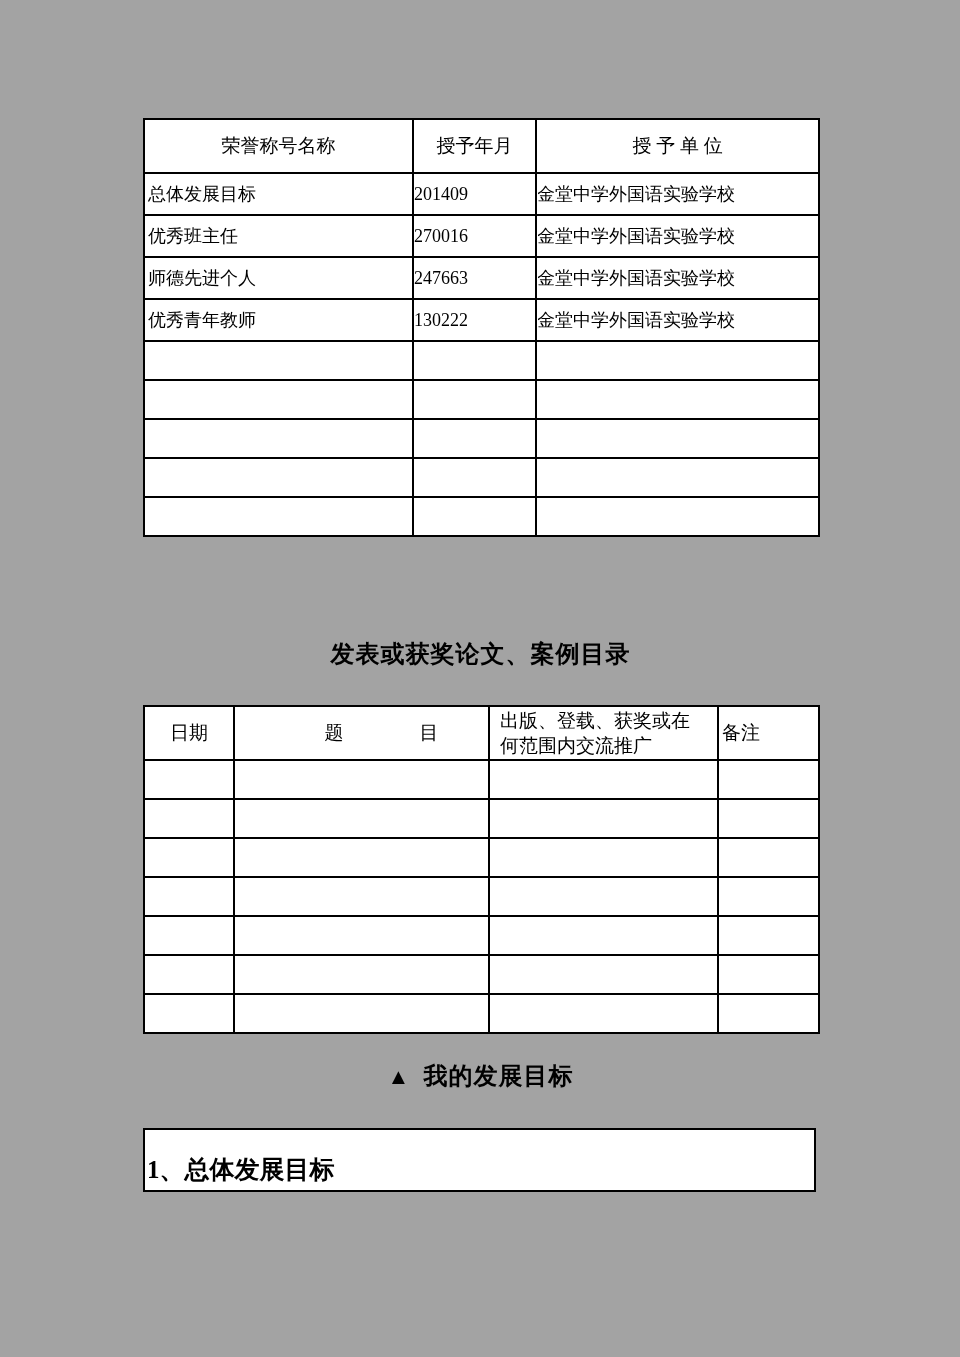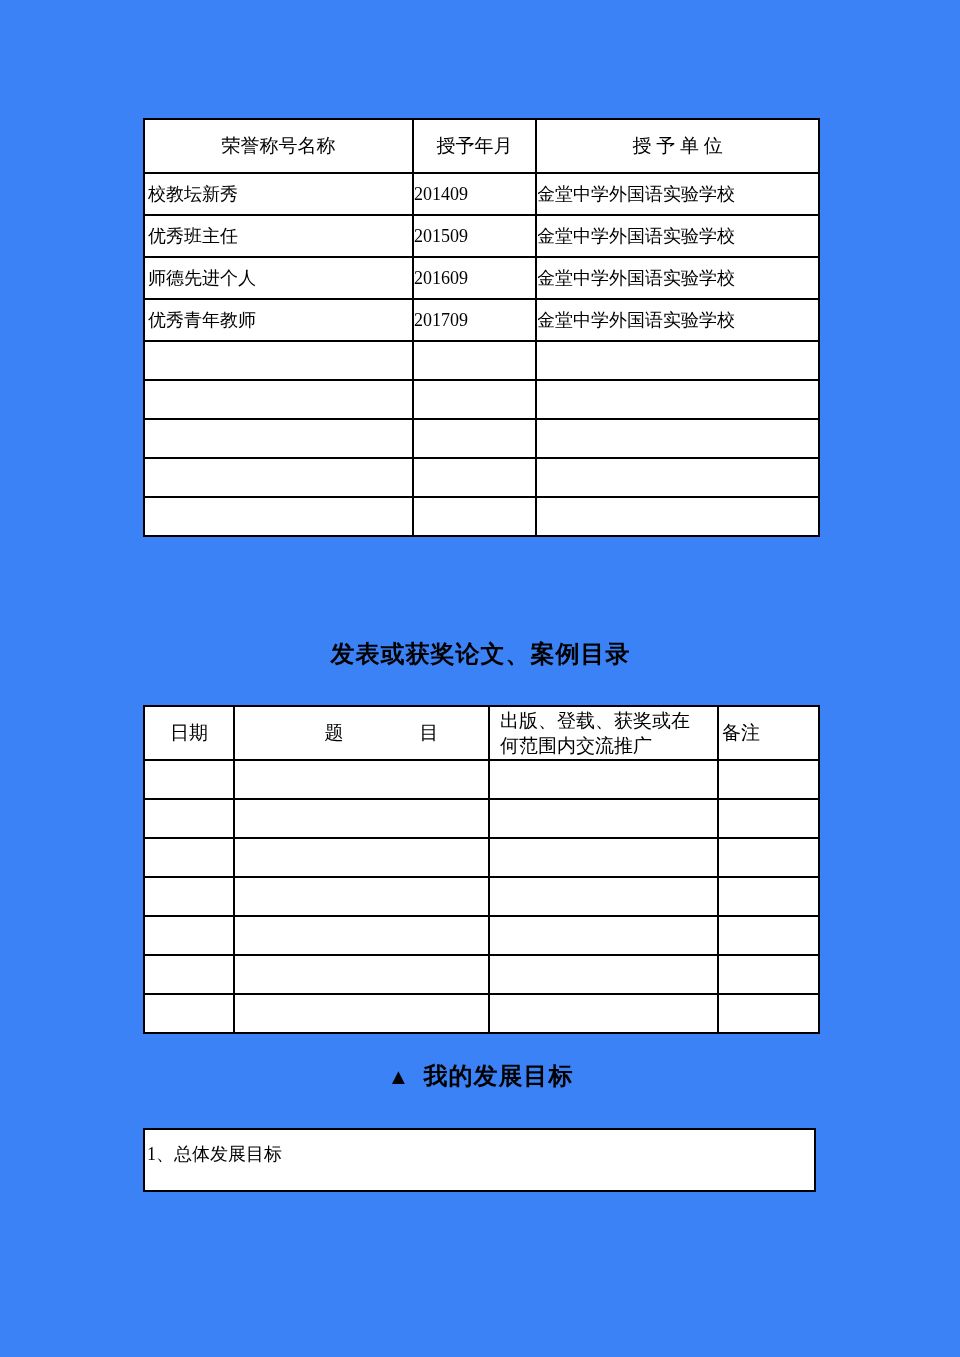--- a/index.html
+++ b/index.html
@@ -2,21 +2,21 @@
 <html><head>
 <meta charset="utf-8">
 <style>
   * { margin:0; padding:0; box-sizing:border-box; }
   html,body { background:#ffffff; }
   body {
     width:960px; height:1357px; position:relative;
     font-family:"Liberation Serif","DejaVu Serif",serif;
     color:#000000;
   }
-  .page { position:absolute; left:0; top:0; width:960px; height:1357px; background:#3b82f6; }
+  .page { position:absolute; left:0; top:0; width:960px; height:1357px; background:#a3a3a3; }
 
   table { border-collapse:collapse; position:absolute; table-layout:fixed; background:#ffffff; }
   td { border:2px solid #000000; overflow:hidden; }
 
   
   .honors-table { left:143px; top:118px; width:675px; }
   .honors-table tr.hdr { height:54px; }
   .honors-table tr.data { height:42px; }
   .honors-table tr.empty { height:39px; }
   .honors-table td { font-size:19px; }
@@ -44,59 +44,59 @@
   .papers-table td.h-title { text-align:center; vertical-align:middle;padding-left:40px; }
   .papers-table td.h-scope { text-align:left; vertical-align:middle; padding:1px 10px; line-height:25px; }
   .papers-table td.h-note { text-align:left; vertical-align:middle; padding-left:3px; }
 
   
   .goal-box {
     position:absolute; left:143px; top:1128px; width:673px; height:64px;
     border:2px solid #000000; background:#ffffff;
   }
   .goal-box .label {
-    position:absolute; left:2px; top:12px;
-    font-size:18px; font-weight:normal;
+    position:absolute; left:2px; top:23px;
+    font-size:25px; font-weight:bold;
   }
 </style>
 </head>
 <body>
 
 <div class="page">
 
   <table class="honors-table">
     <colgroup>
         <col style="width:269px">
         <col style="width:123px">
         <col style="width:283px">
       </colgroup>
     <tbody>
       <tr class="hdr">
         <td>荣誉称号名称</td>
         <td>授予年月</td>
         <td>授 予 单 位</td>
       </tr>
       <tr class="data">
-        <td class="c-name">校教坛新秀</td>
+        <td class="c-name">总体发展目标</td>
         <td class="c-date">201409</td>
         <td class="c-unit">金堂中学外国语实验学校</td>
       </tr>
       <tr class="data">
         <td class="c-name">优秀班主任</td>
-        <td class="c-date">201509</td>
+        <td class="c-date">270016</td>
         <td class="c-unit">金堂中学外国语实验学校</td>
       </tr>
       <tr class="data">
         <td class="c-name">师德先进个人</td>
-        <td class="c-date">201609</td>
+        <td class="c-date">247663</td>
         <td class="c-unit">金堂中学外国语实验学校</td>
       </tr>
       <tr class="data">
         <td class="c-name">优秀青年教师</td>
-        <td class="c-date">201709</td>
+        <td class="c-date">130222</td>
         <td class="c-unit">金堂中学外国语实验学校</td>
       </tr>
       <tr class="empty">
         <td></td>
           <td></td>
           <td></td>
       </tr>
       <tr class="empty">
         <td></td>
           <td></td>

